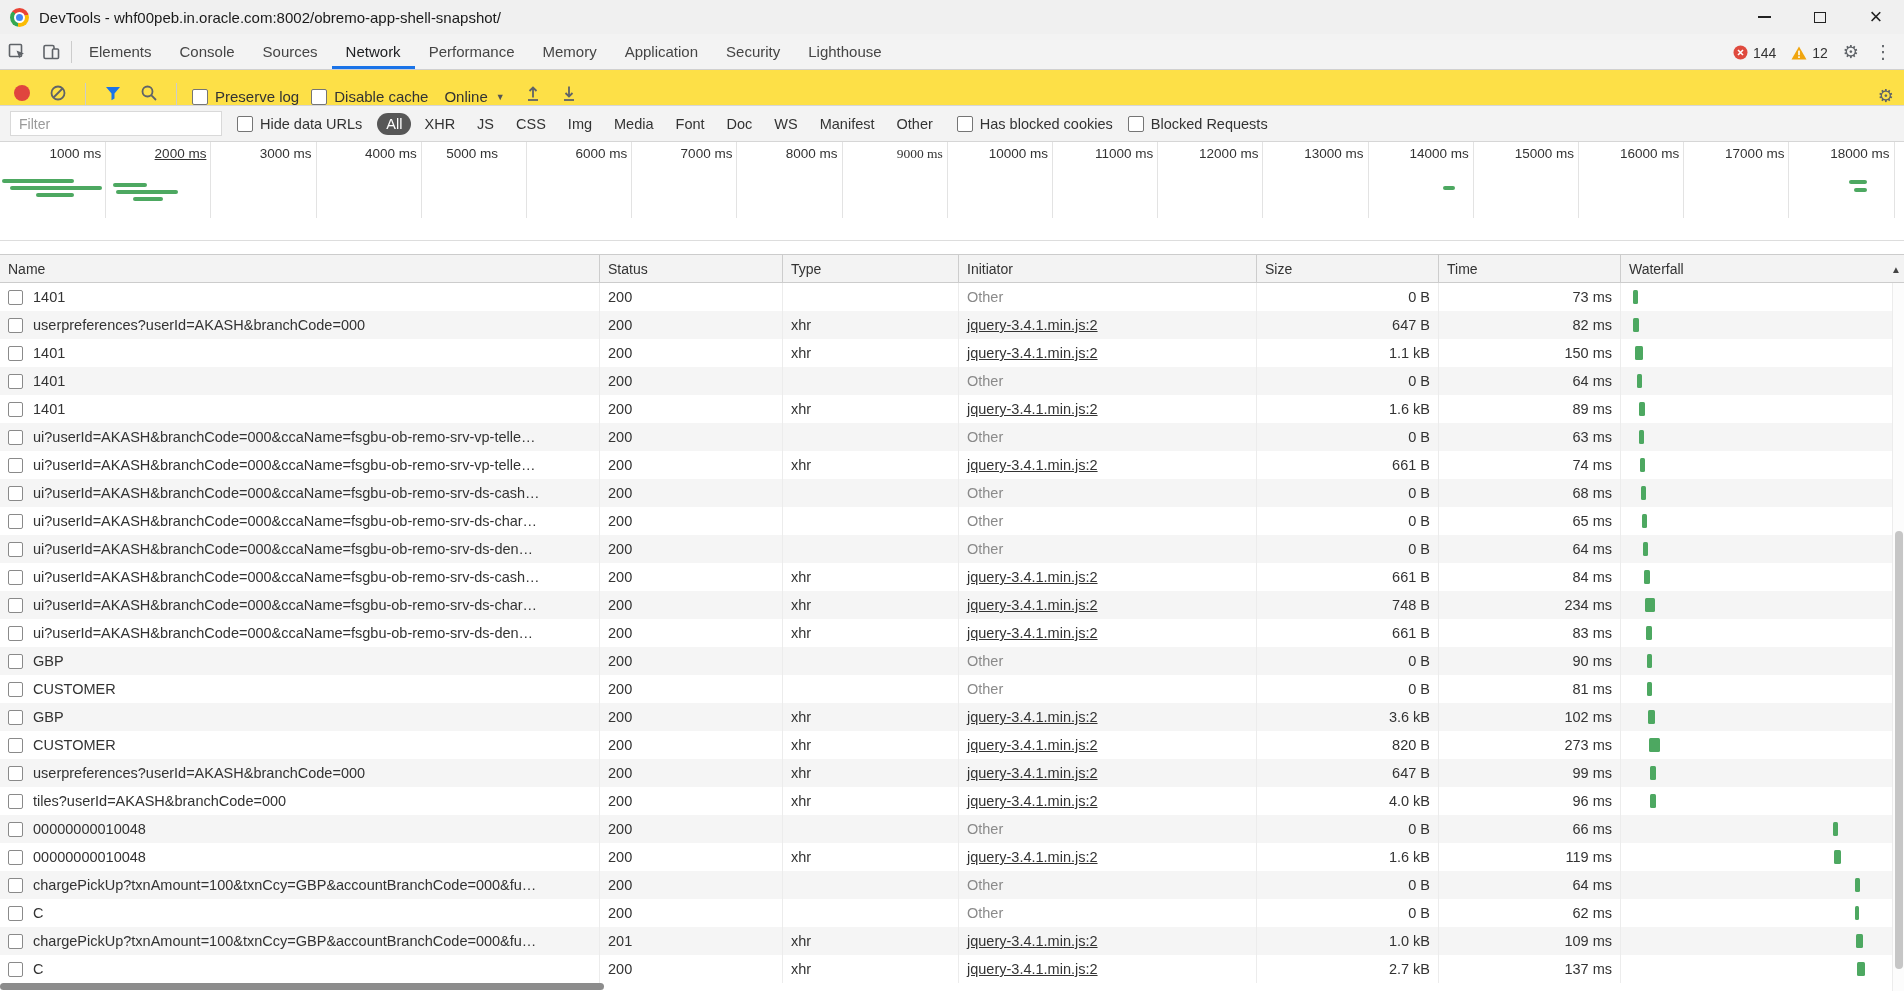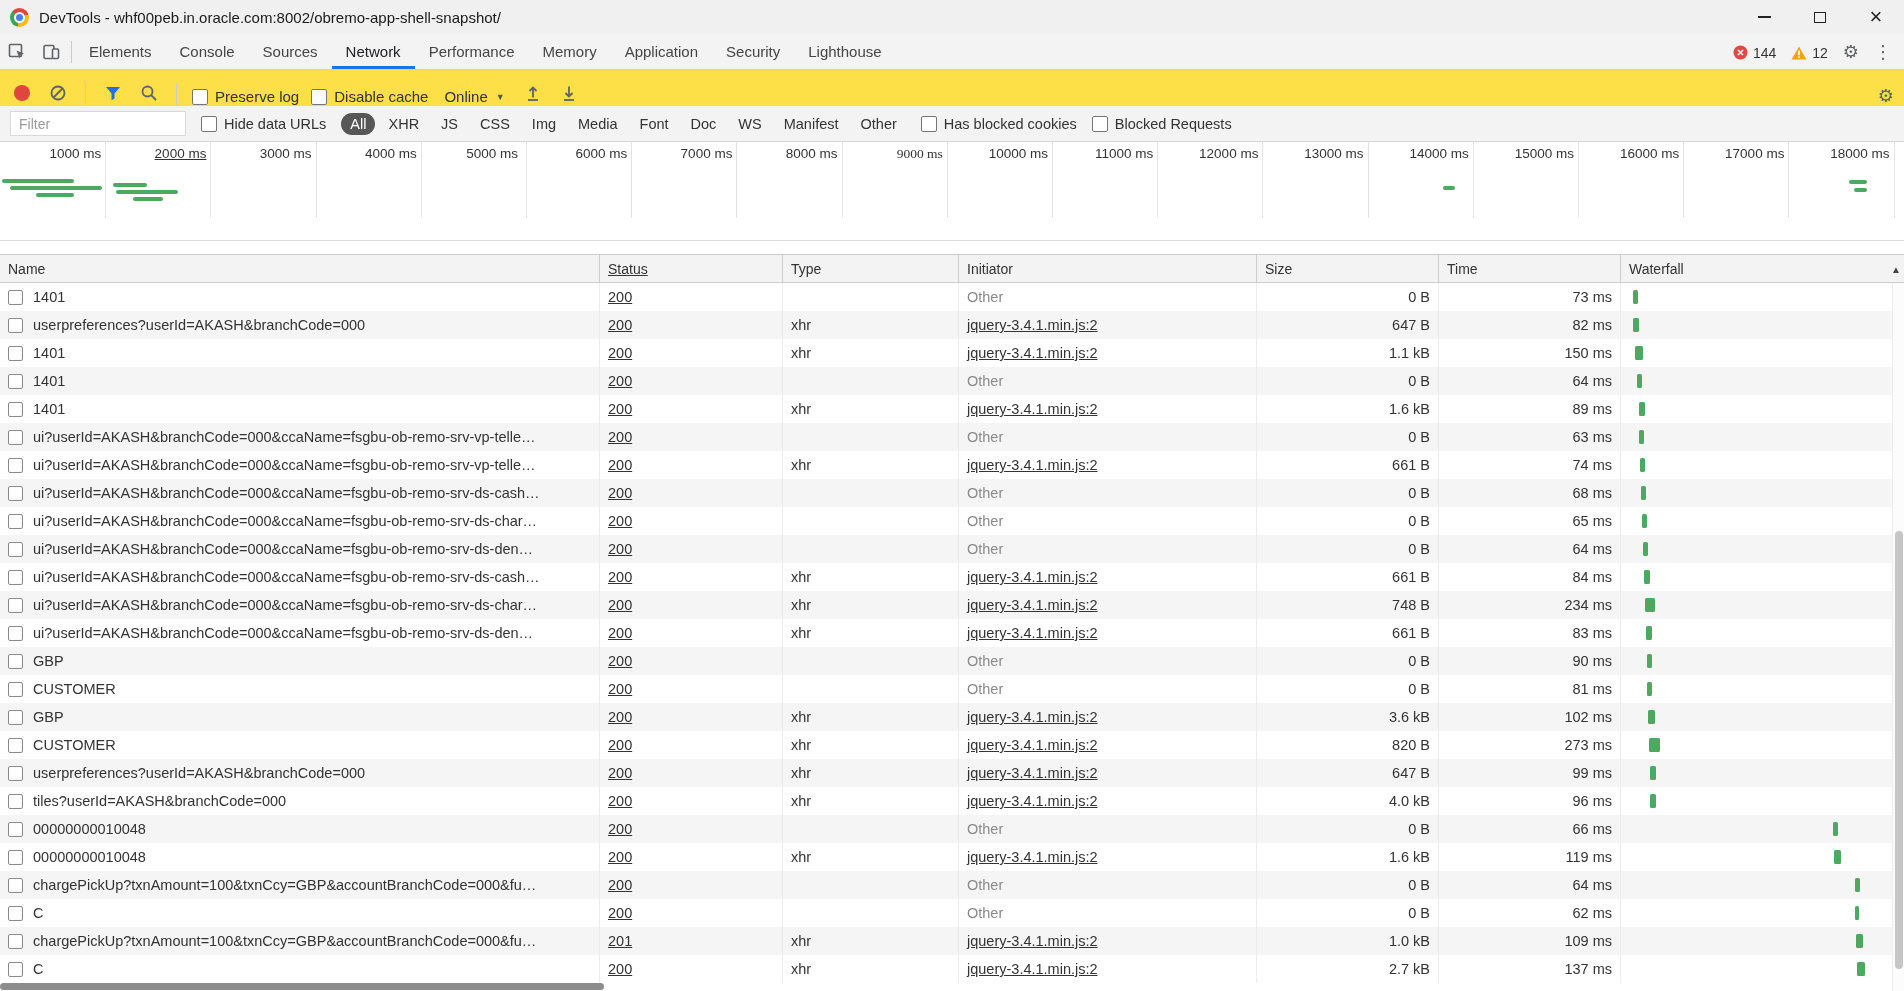--- a/index.html
+++ b/index.html
@@ -41,40 +41,40 @@
   .record-dot { width: 16px; height: 16px; border-radius: 50%; background: var(--record-red); }
   .check-label { display: flex; align-items: center; gap: 7px; white-space: nowrap; }
   .checkbox { width: 16px; height: 16px; border: 1.4px solid #757575; border-radius: 2px; background: #fff; flex: none; }
   .throttle { display: flex; align-items: center; gap: 8px; padding: 0 4px; }
   .dd-arrow { font-size: 9px; color: #555; }
   .toolbar-right { margin-left: auto; }
 
   
   .filter-bar { height: 36px; background: #f3f3f3; border-bottom: 1px solid #d6d6d6; display: flex; align-items: center;
     padding: 0 10px; gap: 15px; flex: none; font-size: 14.5px; color: #333; }
-  .filter-input { width: 176px; height: 25px; border: 1px solid #d9d9d9; background: #fff; padding: 0 8px;
+  .filter-input { width: 212px; height: 25px; border: 1px solid #d9d9d9; background: #fff; padding: 0 8px;
     font-size: 14px; color: #333; font-family: inherit; outline: none; flex: none; }
   .filter-input::placeholder { color: #9a9a9a; }
   .type-filter-list { display: flex; align-items: center; gap: 4px; }
   .type-filter { padding: 3px 9px; white-space: nowrap; }
   .type-filter.active { background: var(--pill-dark); color: #fff; border-radius: 12px; }
 
   
   .overview { height: 99px; position: relative; background: #fff; border-bottom: 1px solid #ddd; flex: none; overflow: hidden; }
   .grid-line { position: absolute; top: 0; height: 76px; width: 1px; background: #e3e3e3; }
   .time-label { position: absolute; top: 4px; width: 86px; text-align: right; font-size: 13.5px; color: #333; white-space: nowrap; }
   .ov-bar { position: absolute; height: 4px; border-radius: 2px; background: var(--waterfall-green); }
   .pane-gap { height: 13px; background: #fff; flex: none; }
 
   
   .table-header { height: 29px; background: #f3f3f3; border-top: 1px solid #ccc; border-bottom: 1px solid #ccc;
     display: flex; position: relative; flex: none; font-size: 14px; color: #333; }
   .hcell { border-right: 1px solid #cdcdcd; padding: 0 8px; display: flex; align-items: center; white-space: nowrap; }
   .col-name { width: 600px; flex: none; }
-  .col-status { width: 183px; flex: none; text-decoration: underline; }
+  .col-status { width: 183px; flex: none; }
   .col-type { width: 176px; flex: none; }
   .col-initiator { width: 298px; flex: none; }
   .col-size { width: 182px; flex: none; }
   .col-time { width: 182px; flex: none; }
   .col-waterfall { flex: 1; border-right: none; position: relative; }
   .sort-arrow { position: absolute; right: 3px; top: 9px; font-size: 10px; color: #444; }
 
   .tbody { flex: 1; overflow: hidden; position: relative; background: #fff; }
   .trow { height: 28px; display: flex; font-size: 14.5px; color: #333; }
   .trow.odd { background: #f5f5f5; }
@@ -242,21 +242,21 @@
   <div class="overview">
       <div class="grid-line" style="left: 105.2px;"></div>
       <div class="time-label" style="left: 15.2px;">1000 ms</div>
       <div class="grid-line" style="left: 210.4px;"></div>
       <div class="time-label" style="left: 120.4px; text-decoration: underline;">2000 ms</div>
       <div class="grid-line" style="left: 315.6px;"></div>
       <div class="time-label" style="left: 225.6px;">3000 ms</div>
       <div class="grid-line" style="left: 420.8px;"></div>
       <div class="time-label" style="left: 330.8px;">4000 ms</div>
       <div class="grid-line" style="left: 526px;"></div>
-      <div class="time-label" style="left: 432px;">5000 ms</div>
+      <div class="time-label" style="left: 412px;">5000 ms</div>
       <div class="grid-line" style="left: 631.2px;"></div>
       <div class="time-label" style="left: 541.2px;">6000 ms</div>
       <div class="grid-line" style="left: 736.4px;"></div>
       <div class="time-label" style="left: 646.4px;">7000 ms</div>
       <div class="grid-line" style="left: 841.6px;"></div>
       <div class="time-label" style="left: 751.6px;">8000 ms</div>
       <div class="grid-line" style="left: 946.8px;"></div>
       <div class="time-label" style="left: 856.8px; font-family: Liberation Serif, serif;">9000 ms</div>
       <div class="grid-line" style="left: 1052px;"></div>
       <div class="time-label" style="left: 962px;">10000 ms</div>

